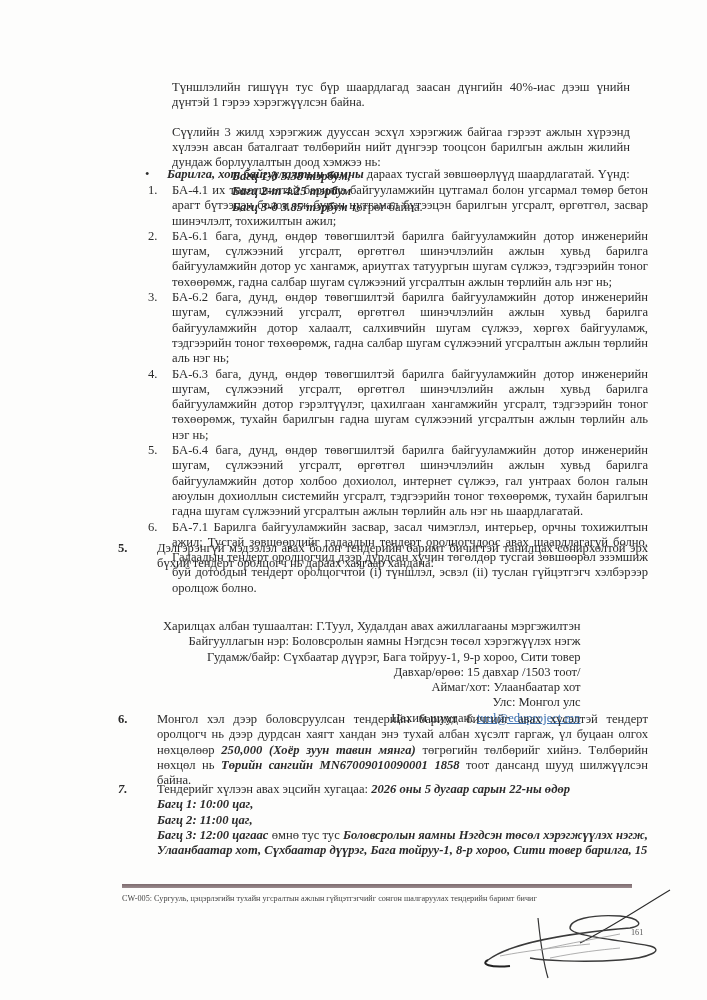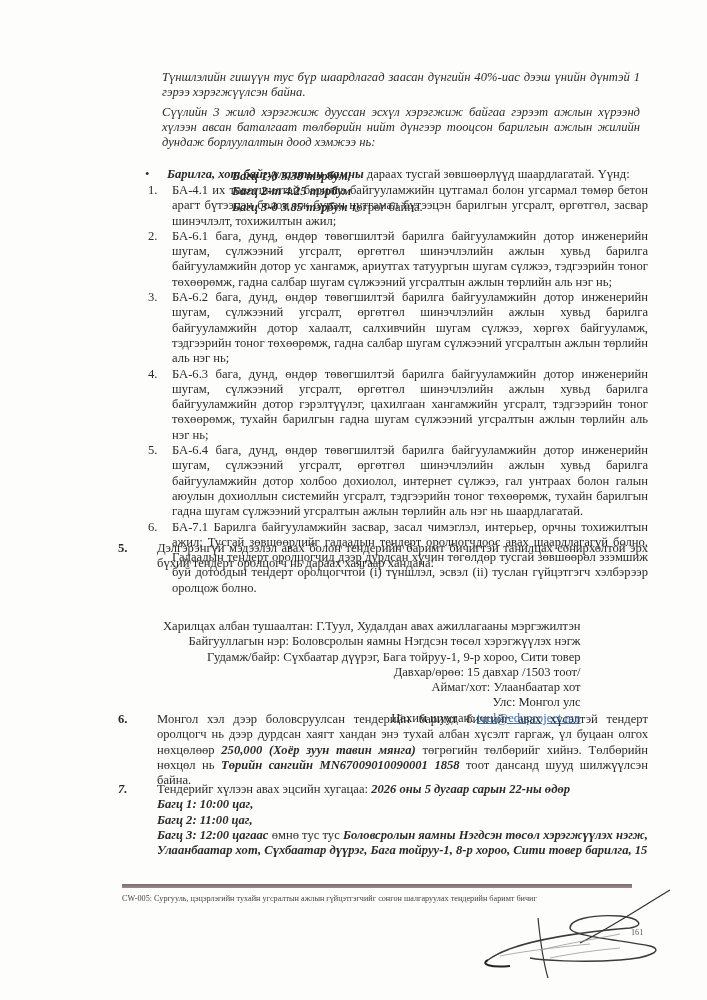--- a/index.html
+++ b/index.html
@@ -5,21 +5,21 @@
     html, body { margin: 0; padding: 0; }
     body {
       width: 707px; height: 1000px; background: #fdfdfc; position: relative; overflow: hidden;
       font-family: "Liberation Serif", "DejaVu Serif", serif; color: #2b2b2b;
       font-size: 12.6px; line-height: 15.3px;
     }
     .page { position: absolute; left: 0; top: 0; width: 707px; height: 1000px; }
     .abs { position: absolute; }
     .just { text-align: justify; }
     .bi { font-weight: bold; font-style: italic; }
-    p { margin: 4px; font-style: italic; }
+    p { margin: 14px; }
 
     #intro { left: 158px; top: 66px; width: 486px; }
     #lots { left: 232px; top: 129px; margin-top: 40px; }
     #lots div { height: 15.3px; }
 
     #bullet-line { left: 145px; top: 167px; width: 520px; }
     #bullet-line .dot { position: absolute; left: 0; top: 0; }
     #bullet-line .txt { position: absolute; left: 22px; top: 0; white-space: nowrap; text-align: center; }
 
     #ba-list { left: 148px; top: 183px; width: 500px; }

